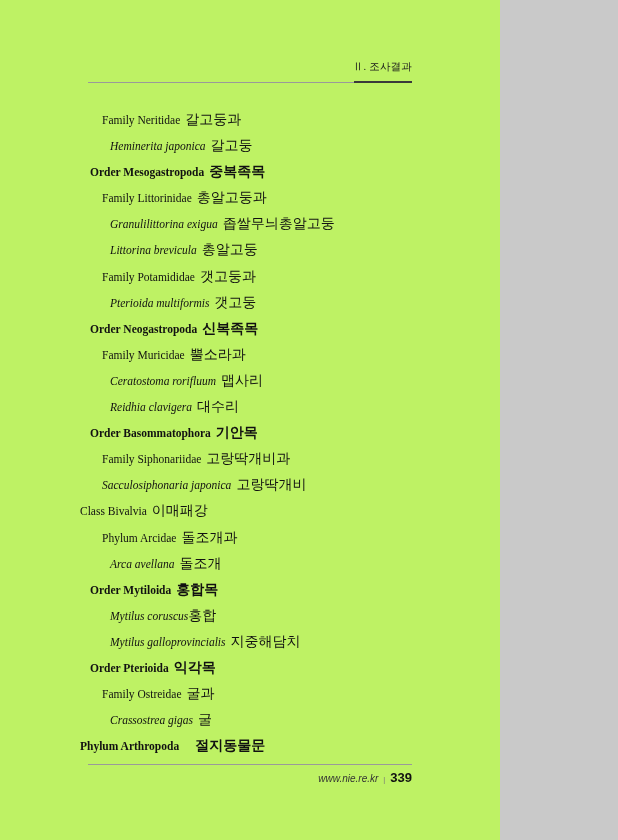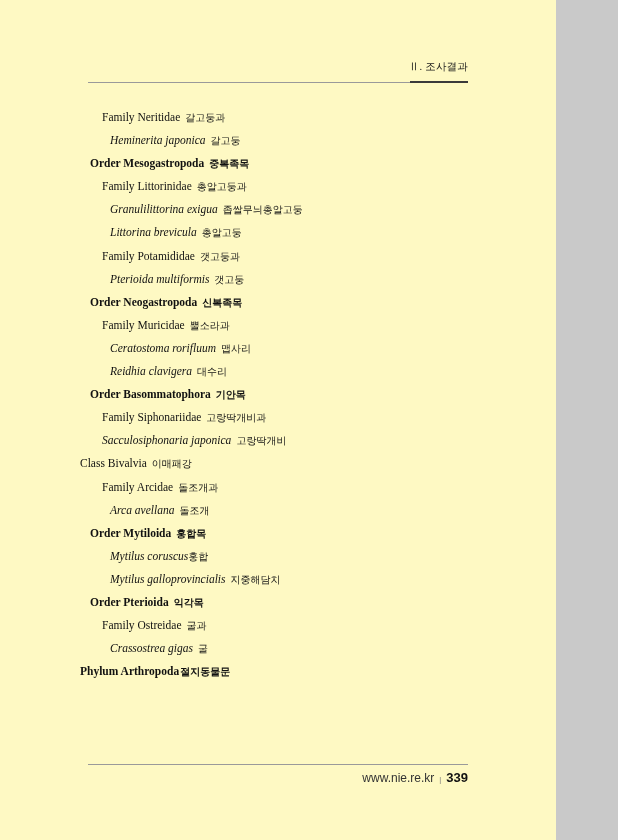--- a/index.html
+++ b/index.html
@@ -6,23 +6,23 @@
   html, body {
     margin: 0;
     padding: 0;
     background: #c9c9c9;
   }
   body {
     font-family: "Liberation Serif", serif;
   }
   .page {
     position: relative;
-    width: 556px;
+    width: 500px;
     height: 840px;
-    background: #fef9c3;
+    background: #bef264;
     box-sizing: border-box;
     overflow: hidden;
   }
   
   .header {
     position: absolute;
     top: 60px;
     left: 88px;
     right: 88px;
     height: 26px;
@@ -69,21 +69,21 @@
   }
   .entry .rank {
     font-family: "Liberation Serif", serif;
   }
   .entry .sci {
     font-style: italic;
     font-family: "Liberation Serif", serif;
   }
   .entry .kor {
     font-family: Liberation Sans, sans-serif;
-    font-size: 10px;
+    font-size: 14px;
   }
   .entry.bold {
     font-weight: bold;
   }
   .entry.bold .kor {
     font-weight: bold;
   }
   
   .lvl0 { padding-left: 0px; }
   .lvl1 { padding-left: 10px; }
@@ -107,23 +107,24 @@
   }
   .footer-right {
     position: absolute;
     right: 0;
     top: 6px;
     display: flex;
     align-items: baseline;
     gap: 5px;
   }
   .footer-url {
-    font-size: 12px;
+    font-size: 10px;
     color: #333333;
     font-family: "Liberation Sans", sans-serif;
+    font-style: italic;
   }
   .footer-sep {
     font-size: 7.5px;
     color: #777777;
     font-family: "Liberation Sans", sans-serif;
   }
   .footer-page {
     font-size: 13px;
     font-weight: bold;
     color: #111111;
@@ -151,29 +152,29 @@
       <div class="entry lvl2"><span class="rank">Family  Potamididae</span><span class="kor" style="margin-left: 5px;">갯고둥과</span></div>
       <div class="entry lvl3"><span class="sci">Pterioida  multiformis</span><span class="kor" style="margin-left: 5px;">갯고둥</span></div>
       <div class="entry lvl1 bold"><span class="rank">Order  Neogastropoda</span><span class="kor" style="margin-left: 5px;">신복족목</span></div>
       <div class="entry lvl2"><span class="rank">Family  Muricidae</span><span class="kor" style="margin-left: 5px;">뿔소라과</span></div>
       <div class="entry lvl3"><span class="sci">Ceratostoma  rorifluum</span><span class="kor" style="margin-left: 5px;">맵사리</span></div>
       <div class="entry lvl3"><span class="sci">Reidhia  clavigera</span><span class="kor" style="margin-left: 5px;">대수리</span></div>
       <div class="entry lvl1 bold"><span class="rank">Order  Basommatophora</span><span class="kor" style="margin-left: 5px;">기안목</span></div>
       <div class="entry lvl2"><span class="rank">Family  Siphonariidae</span><span class="kor" style="margin-left: 5px;">고랑딱개비과</span></div>
       <div class="entry lvl2"><span class="sci">Sacculosiphonaria  japonica</span><span class="kor" style="margin-left: 5px; text-align: right;">고랑딱개비</span></div>
       <div class="entry lvl0"><span class="rank">Class  Bivalvia</span><span class="kor" style="margin-left: 5px;">이매패강</span></div>
-      <div class="entry lvl2"><span class="rank">Family  Arcidae</span><span class="kor" style="margin-left: 5px;">돌조개과</span></div>
+      <div class="entry lvl2"><span class="rank">Phylum  Arcidae</span><span class="kor" style="margin-left: 5px;">돌조개과</span></div>
       <div class="entry lvl3"><span class="sci">Arca  avellana</span><span class="kor" style="margin-left: 5px;">돌조개</span></div>
       <div class="entry lvl1 bold"><span class="rank">Order  Mytiloida</span><span class="kor" style="margin-left: 5px;">홍합목</span></div>
       <div class="entry lvl3"><span class="sci">Mytilus  coruscus</span><span class="kor" style="">홍합</span></div>
       <div class="entry lvl3"><span class="sci">Mytilus  galloprovincialis</span><span class="kor" style="margin-left: 5px;">지중해담치</span></div>
       <div class="entry lvl1 bold"><span class="rank">Order  Pterioida</span><span class="kor" style="margin-left: 5px;">익각목</span></div>
       <div class="entry lvl2"><span class="rank">Family  Ostreidae</span><span class="kor" style="margin-left: 5px;">굴과</span></div>
       <div class="entry lvl3"><span class="sci">Crassostrea  gigas</span><span class="kor" style="margin-left: 5px;">굴</span></div>
-      <div class="entry lvl0 bold"><span class="rank">Phylum  Arthropoda</span><span class="kor" style="margin-left: 1px;">절지동물문</span></div>
+      <div class="entry lvl0 bold"><span class="rank">Phylum  Arthropoda</span><span class="kor" style="margin-left: 16px;">절지동물문</span></div>
     </div>
 
   <div class="footer">
     <div class="footer-rule"></div>
     <div class="footer-right">
       <span class="footer-url">www.nie.re.kr</span>
       <span class="footer-sep">|</span>
       <span class="footer-page">339</span>
     </div>
   </div>

